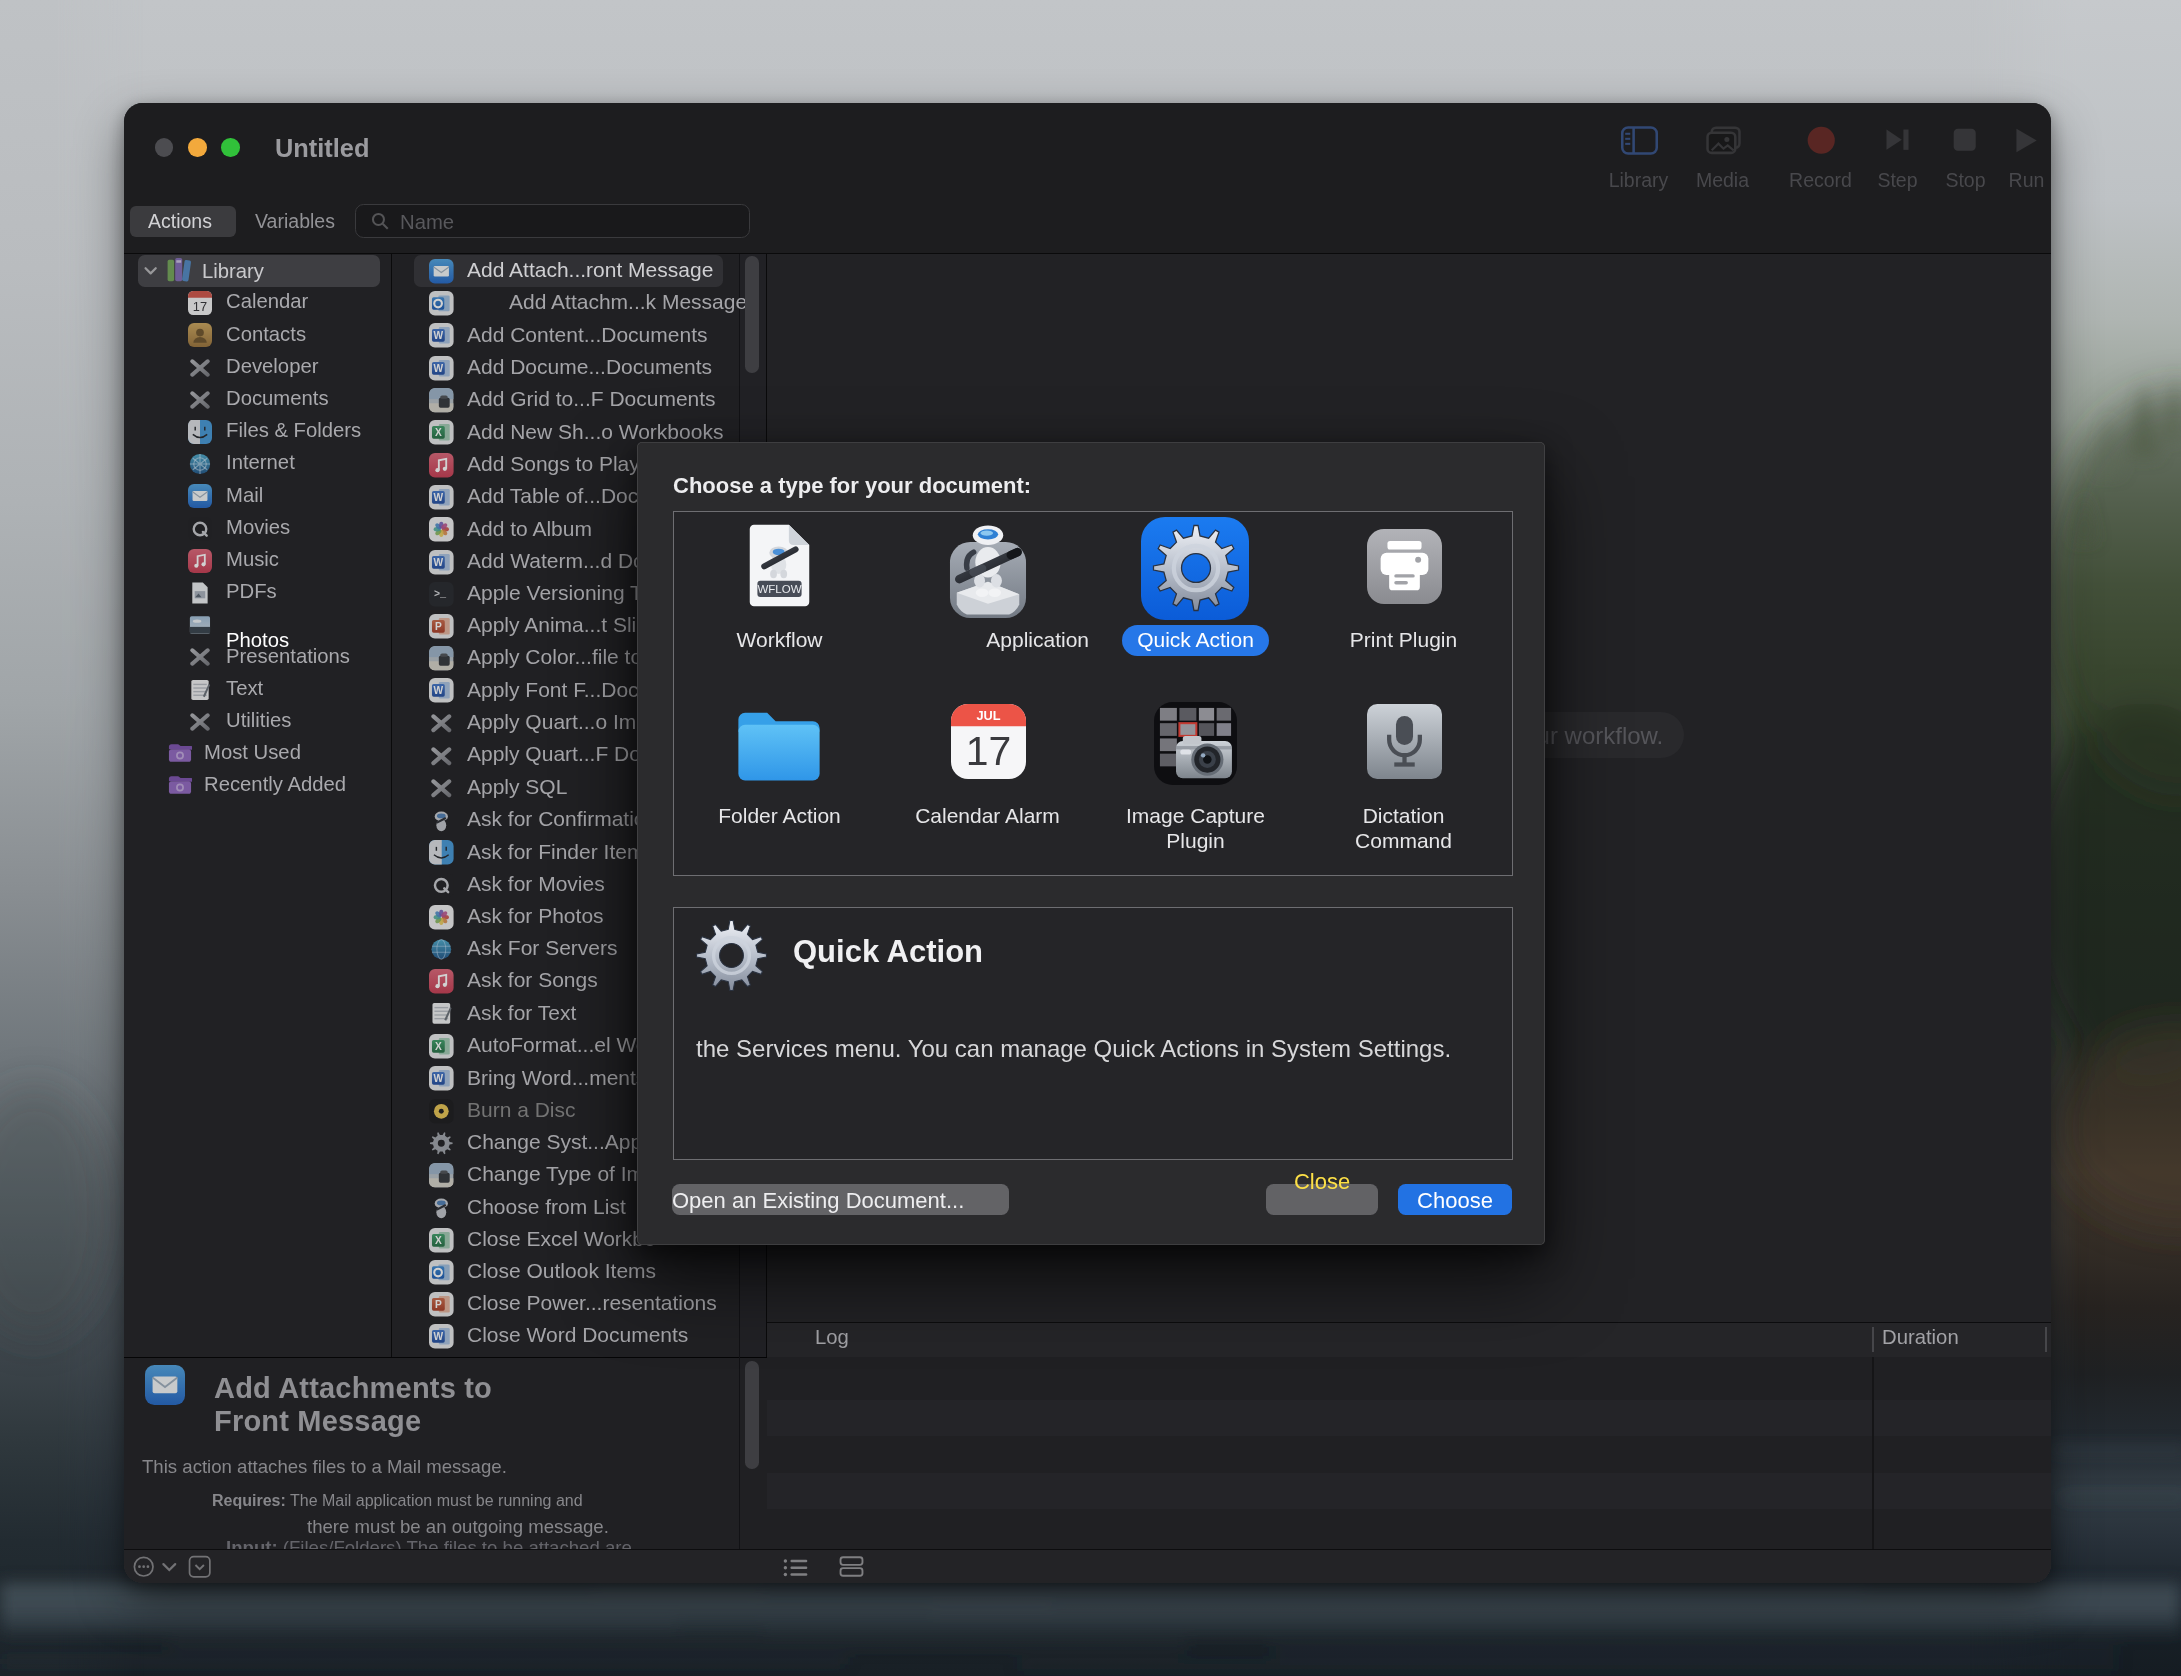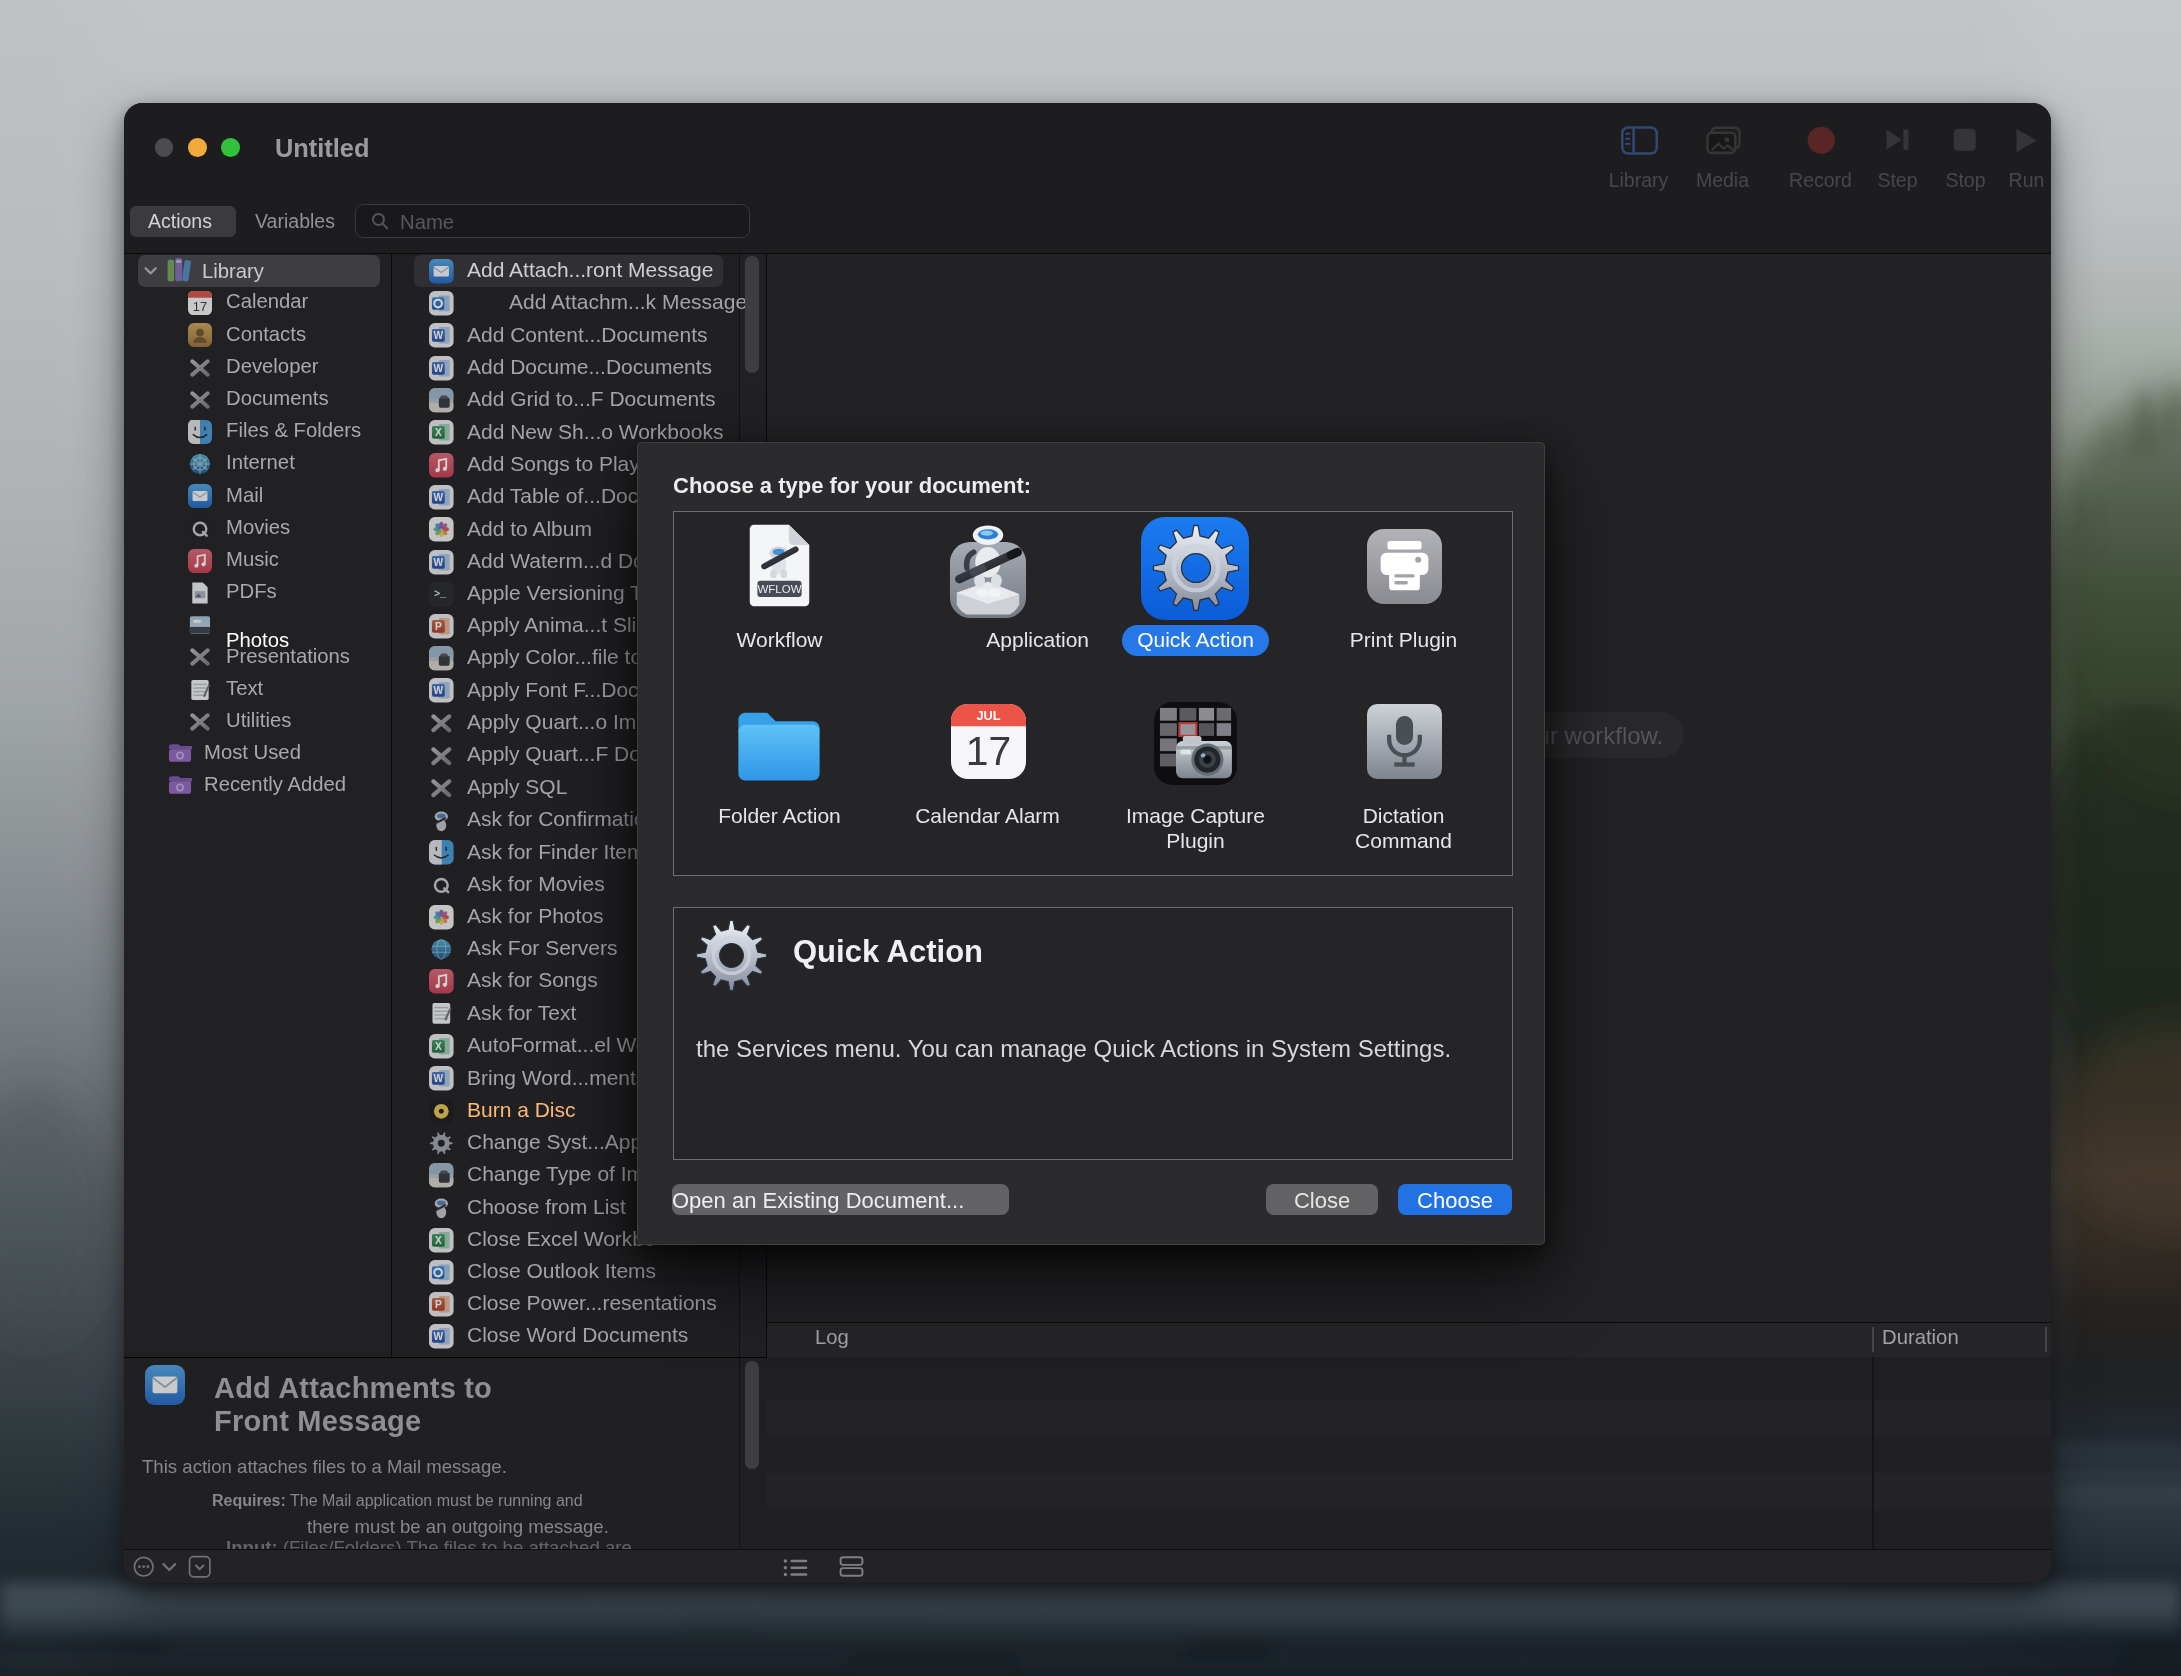--- a/index.html
+++ b/index.html
@@ -524,21 +524,21 @@
           <rect x="11.6" y="4.6" width="12.8" height="19.7" rx="1.5" fill="#a9c6ec"></rect>
           <rect x="3.5" y="7.0" width="15.1" height="15.1" rx="2" fill="url(#gWord)"></rect>
           <text x="11.0" y="19.1" text-anchor="middle" font-size="12" font-weight="bold" fill="#fff" font-family="Liberation Sans">W</text>
         </svg></div>
       <div class="a txt" style="left:343px;top:963px;font-size:21px;color:#a4a4a8;">Bring Word...ments</div>
       <div class="a" style="left:305px;top:996px;"><svg width="24.6" height="24.6" viewBox="0 0 29 29">
           <rect x="0" y="0" width="29" height="29" rx="7" fill="#222226"></rect>
           <circle cx="14.5" cy="14.5" r="8.7" fill="#f3c73a"></circle>
           <circle cx="14.5" cy="14.5" r="2.9" fill="#222226"></circle>
         </svg></div>
-      <div class="a txt" style="left:343px;top:995px;font-size:21px;color:#fdba74;">Burn a Disc</div>
+      <div class="a txt" style="left:343px;top:995px;font-size:21px;color:#737373;">Burn a Disc</div>
       <div class="a" style="left:305px;top:1028px;"><svg width="24.6" height="24.6" viewBox="0 0 29 29">
           <path d="M24.3,13.0 L27.8,13.7 L27.8,15.3 L24.3,16.0 L23.2,19.1 L25.7,21.7 L24.8,22.9 L21.5,21.4 L18.9,23.3 L19.3,26.9 L17.9,27.4 L16.1,24.2 L12.9,24.2 L11.1,27.4 L9.7,26.9 L10.1,23.3 L7.5,21.4 L4.2,22.9 L3.3,21.7 L5.8,19.1 L4.7,16.0 L1.2,15.3 L1.2,13.7 L4.7,13.0 L5.8,9.9 L3.3,7.3 L4.2,6.1 L7.5,7.6 L10.1,5.7 L9.7,2.1 L11.1,1.6 L12.9,4.8 L16.1,4.8 L17.9,1.6 L19.3,2.1 L18.9,5.7 L21.5,7.6 L24.8,6.1 L25.7,7.3 L23.2,9.9 Z M18.6,14.5 A4.0600000000000005,4.0600000000000005 0 1 0 10.4,14.5 A4.0600000000000005,4.0600000000000005 0 1 0 18.6,14.5 Z" fill="#a2a7b0" fill-rule="evenodd"></path>
         </svg></div>
       <div class="a txt" style="left:343px;top:1027px;font-size:21px;color:#a4a4a8;">Change Syst...Appe</div>
       <div class="a" style="left:305px;top:1060px;"><svg width="24.6" height="24.6" viewBox="0 0 29 29">
           <defs>
             <clipPath id="gp29">
               <rect x="0" y="0" width="29" height="29" rx="7"></rect>
             </clipPath>
           </defs>
@@ -748,17 +748,17 @@
       <div class="a" style="left:36px;top:465px;width:840px;height:253px;background:#252528;border:1.7px solid #6e6e72;box-sizing:border-box;"></div>
       <svg class="a" style="left:57px;top:476px" width="75" height="75" viewBox="0 0 88 88">
 <path d="M74.8,40.2 L85.0,42.1 L85.0,45.9 L74.8,47.8 L72.6,56.1 L80.4,62.8 L78.5,66.1 L68.7,62.7 L62.7,68.7 L66.1,78.5 L62.8,80.4 L56.1,72.6 L47.8,74.8 L45.9,85.0 L42.1,85.0 L40.2,74.8 L31.9,72.6 L25.2,80.4 L21.9,78.5 L25.3,68.7 L19.3,62.7 L9.5,66.1 L7.6,62.8 L15.4,56.1 L13.2,47.8 L3.0,45.9 L3.0,42.1 L13.2,40.2 L15.4,31.9 L7.6,25.2 L9.5,21.9 L19.3,25.3 L25.3,19.3 L21.9,9.5 L25.2,7.6 L31.9,15.4 L40.2,13.2 L42.1,3.0 L45.9,3.0 L47.8,13.2 L56.1,15.4 L62.8,7.6 L66.1,9.5 L62.7,19.3 L68.7,25.3 L78.5,21.9 L80.4,25.2 L72.6,31.9 Z M58.0,44.0 A14,14 0 1 0 30.0,44.0 A14,14 0 1 0 58.0,44.0 Z" fill="url(#gGear)" fill-rule="evenodd" stroke="#2a3240" stroke-width="1.2"></path>
 <circle cx="44" cy="44" r="21" fill="none" stroke="#cdd3dd" stroke-width="4" opacity="0.8"></circle>
 </svg>
       <div class="a txt" style="left:156px;top:492px;font-size:31px;font-weight:bold;color:#f0f0f2;">Quick Action</div>
       <div class="a txt" style="left:59px;top:593px;font-size:24px;color:#d7d7d9;">the Services menu. You can manage Quick Actions in System Settings.</div>
       <div class="a" style="left:35px;top:742px;width:337px;height:31px;background:#636366;border-radius:7.6px;"></div>
       <div class="a txt" style="left:35px;top:746px;width:337px;text-align:left;font-size:22px;color:#eeeef0;">Open an Existing Document...</div>
       <div class="a" style="left:629px;top:742px;width:112px;height:31px;background:#626265;border-radius:7.6px;"></div>
-      <div class="a txt" style="left:629px;top:746px;width:112px;text-align:center;font-size:22px;color:#e5e5e5;">Close</div>
+      <div class="a txt" style="left:629px;top:727px;width:112px;text-align:center;font-size:22px;color:#fde047;">Close</div>
       <div class="a" style="left:761px;top:742px;width:114px;height:31px;background:#2272e3;border-radius:7.6px;"></div>
       <div class="a txt" style="left:761px;top:746px;width:114px;text-align:center;font-size:22px;color:#fff;">Choose</div>
     </div>
   </div>
 
 </body></html>

